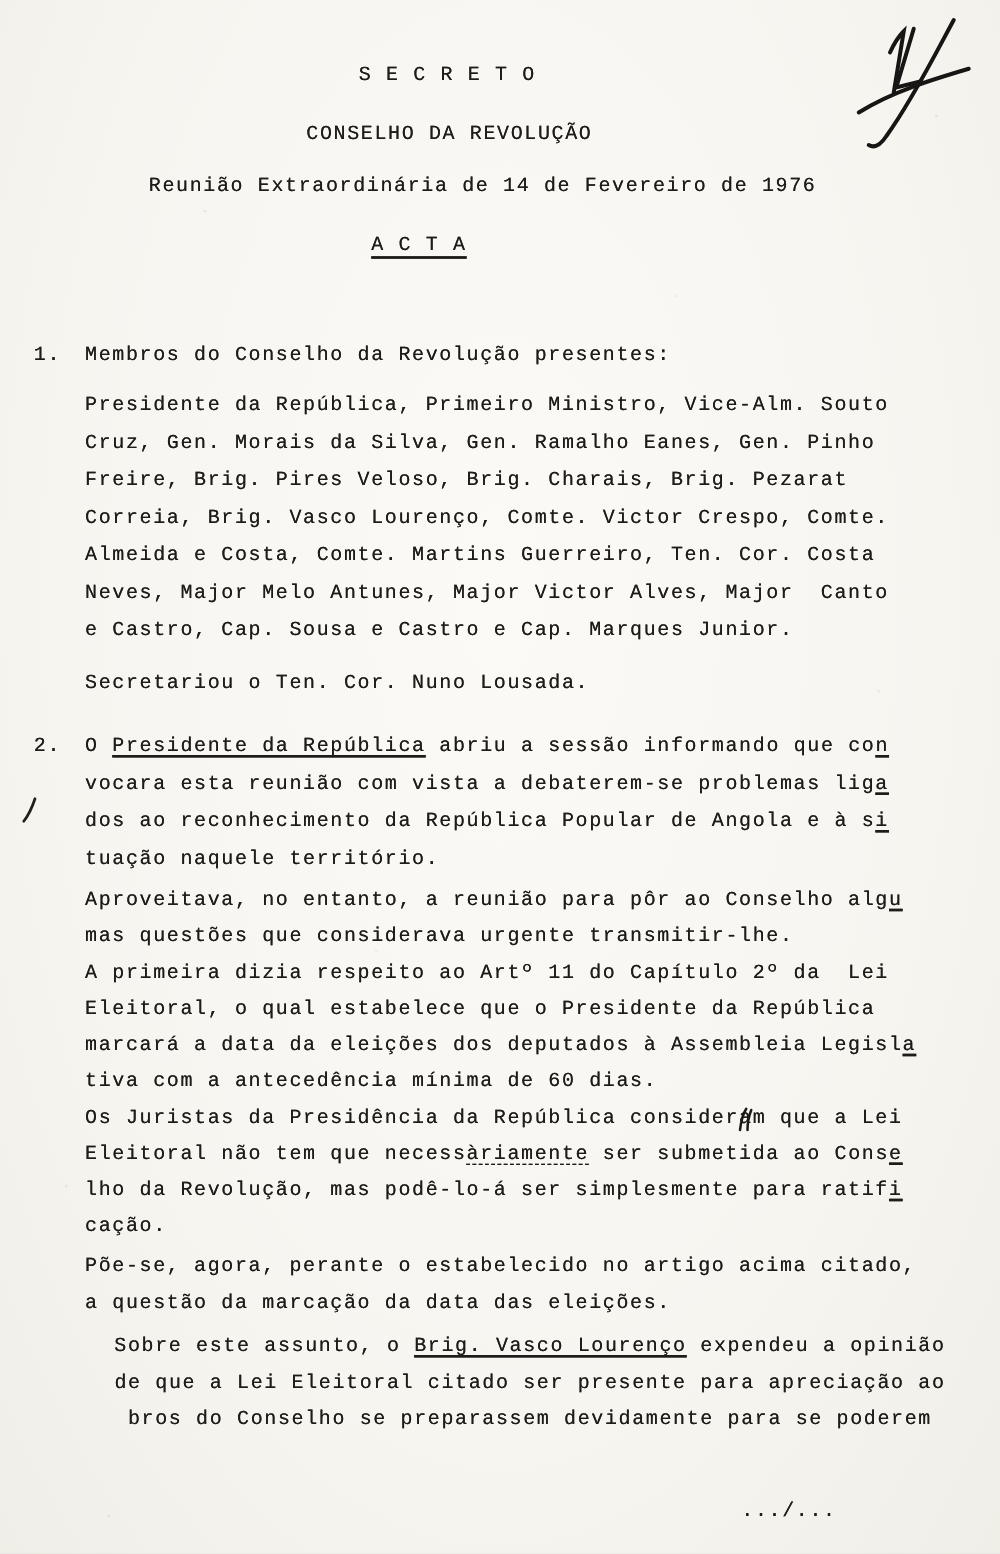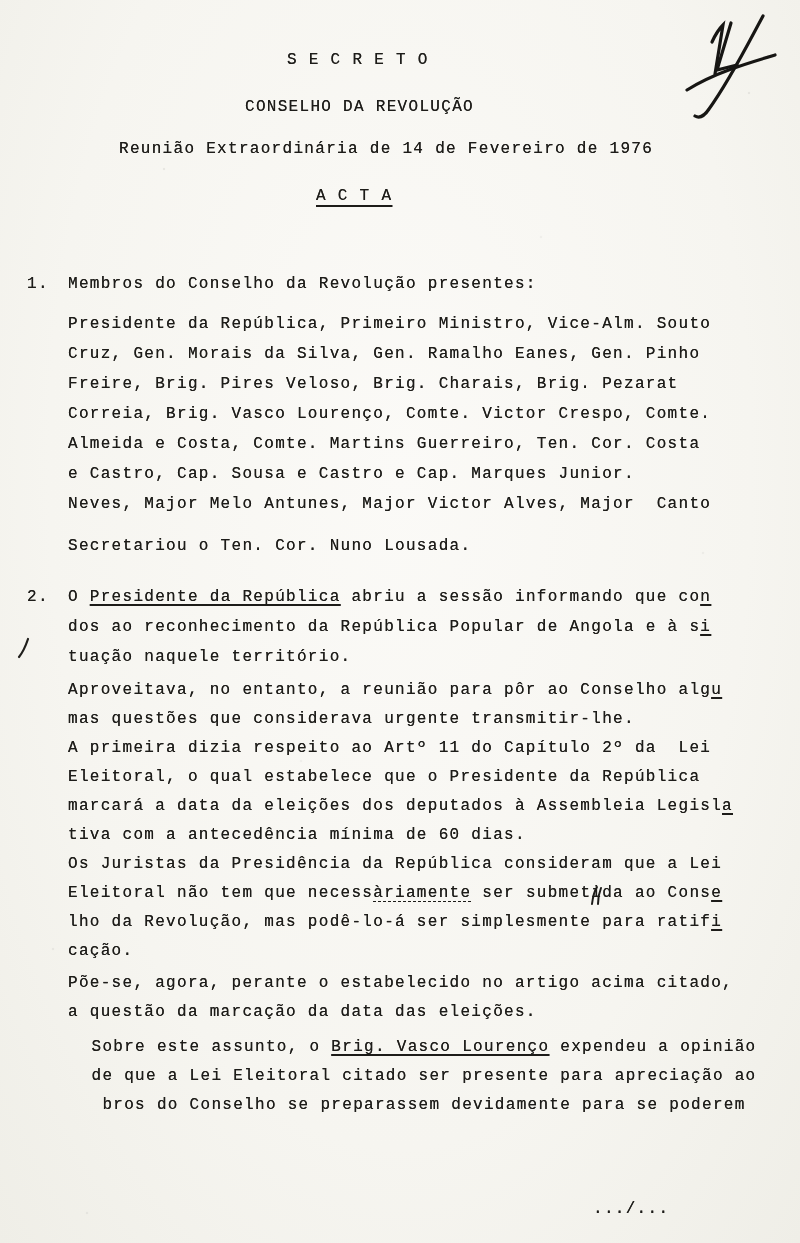--- a/index.html
+++ b/index.html
@@ -10,21 +10,21 @@
     color:#1d1c19;
     font-weight:400;
     font-size:16px;
     letter-spacing:1.3px;
     text-shadow:0 0 .5px rgba(25,24,20,.85);
   }
   .hline{position:absolute;white-space:pre;line-height:20px;}
   .classification{left:287px;top:50px;}
   .org{left:245px;top:97px;}
   .meeting{left:119px;top:139px;}
-  .acta{left:316px;top:186px;text-decoration:underline;text-decoration-thickness:1.8px;text-underline-offset:5px;}
+  .acta{left:297px;top:186px;text-decoration:underline;text-decoration-thickness:1.8px;text-underline-offset:5px;}
   .docbody{position:absolute;left:68px;top:269px;width:712px;}
   .block{position:relative;}
   .line{white-space:pre;}
   .num{position:absolute;left:-41px;top:0;}
   .u{text-decoration:underline;text-decoration-thickness:1.6px;text-underline-offset:3px;}
   .du{text-decoration:underline;text-decoration-style:dashed;text-decoration-thickness:1.4px;text-underline-offset:4px;}
   .footer-mark{position:absolute;left:593px;top:1200px;white-space:pre;}
   .mark-svg{position:absolute;}
   .mark-topright{left:678px;top:10px;}
   .mark-margin{left:16px;top:636px;}
@@ -69,29 +69,30 @@
       <div class="block" style="margin-top: 0px; line-height: 30px;">
         <span class="num">1.</span>
         <div class="line"><span>Membros do Conselho da Revolução presentes:</span></div>
       </div>
       <div class="block" style="margin-top: 10px; line-height: 30px;">
         <div class="line"><span>Presidente da República, Primeiro Ministro, Vice-Alm. Souto</span></div>
         <div class="line"><span>Cruz, Gen. Morais da Silva, Gen. Ramalho Eanes, Gen. Pinho</span></div>
         <div class="line"><span>Freire, Brig. Pires Veloso, Brig. Charais, Brig. Pezarat</span></div>
         <div class="line"><span>Correia, Brig. Vasco Lourenço, Comte. Victor Crespo, Comte.</span></div>
         <div class="line"><span>Almeida e Costa, Comte. Martins Guerreiro, Ten. Cor. Costa</span></div>
+        <div class="line"><span>Neves, Major Melo Antunes, Major Victor Alves, Major  Canto</span></div>
         <div class="line"><span>e Castro, Cap. Sousa e Castro e Cap. Marques Junior.</span></div>
-        <div class="line"><span>Neves, Major Melo Antunes, Major Victor Alves, Major  Canto</span></div>
       </div>
       <div class="block" style="margin-top: 12px; line-height: 30px;">
         <div class="line"><span>Secretariou o Ten. Cor. Nuno Lousada.</span></div>
       </div>
       <div class="block" style="margin-top: 21px; line-height: 30px;">
         <span class="num">2.</span>
         <div class="line"><span>O </span><span class="u">Presidente da República</span><span> abriu a sessão informando que co</span><span class="u">n</span></div>
+        <div class="line"><span>vocara esta reunião com vista a debaterem-se problemas lig</span><span class="u">a</span></div>
         <div class="line"><span>dos ao reconhecimento da República Popular de Angola e à s</span><span class="u">i</span></div>
         <div class="line"><span>tuação naquele território.</span></div>
       </div>
       <div class="block" style="margin-top: 4px; line-height: 29px;">
         <div class="line"><span>Aproveitava, no entanto, a reunião para pôr ao Conselho alg</span><span class="u">u</span></div>
         <div class="line"><span>mas questões que considerava urgente transmitir-lhe.</span></div>
         <div class="line"><span>A primeira dizia respeito ao Artº 11 do Capítulo 2º da  Lei</span></div>
         <div class="line"><span>Eleitoral, o qual estabelece que o Presidente da República</span></div>
         <div class="line"><span>marcará a data da eleições dos deputados à Assembleia Legisl</span><span class="u">a</span></div>
         <div class="line"><span>tiva com a antecedência mínima de 60 dias.</span></div>

